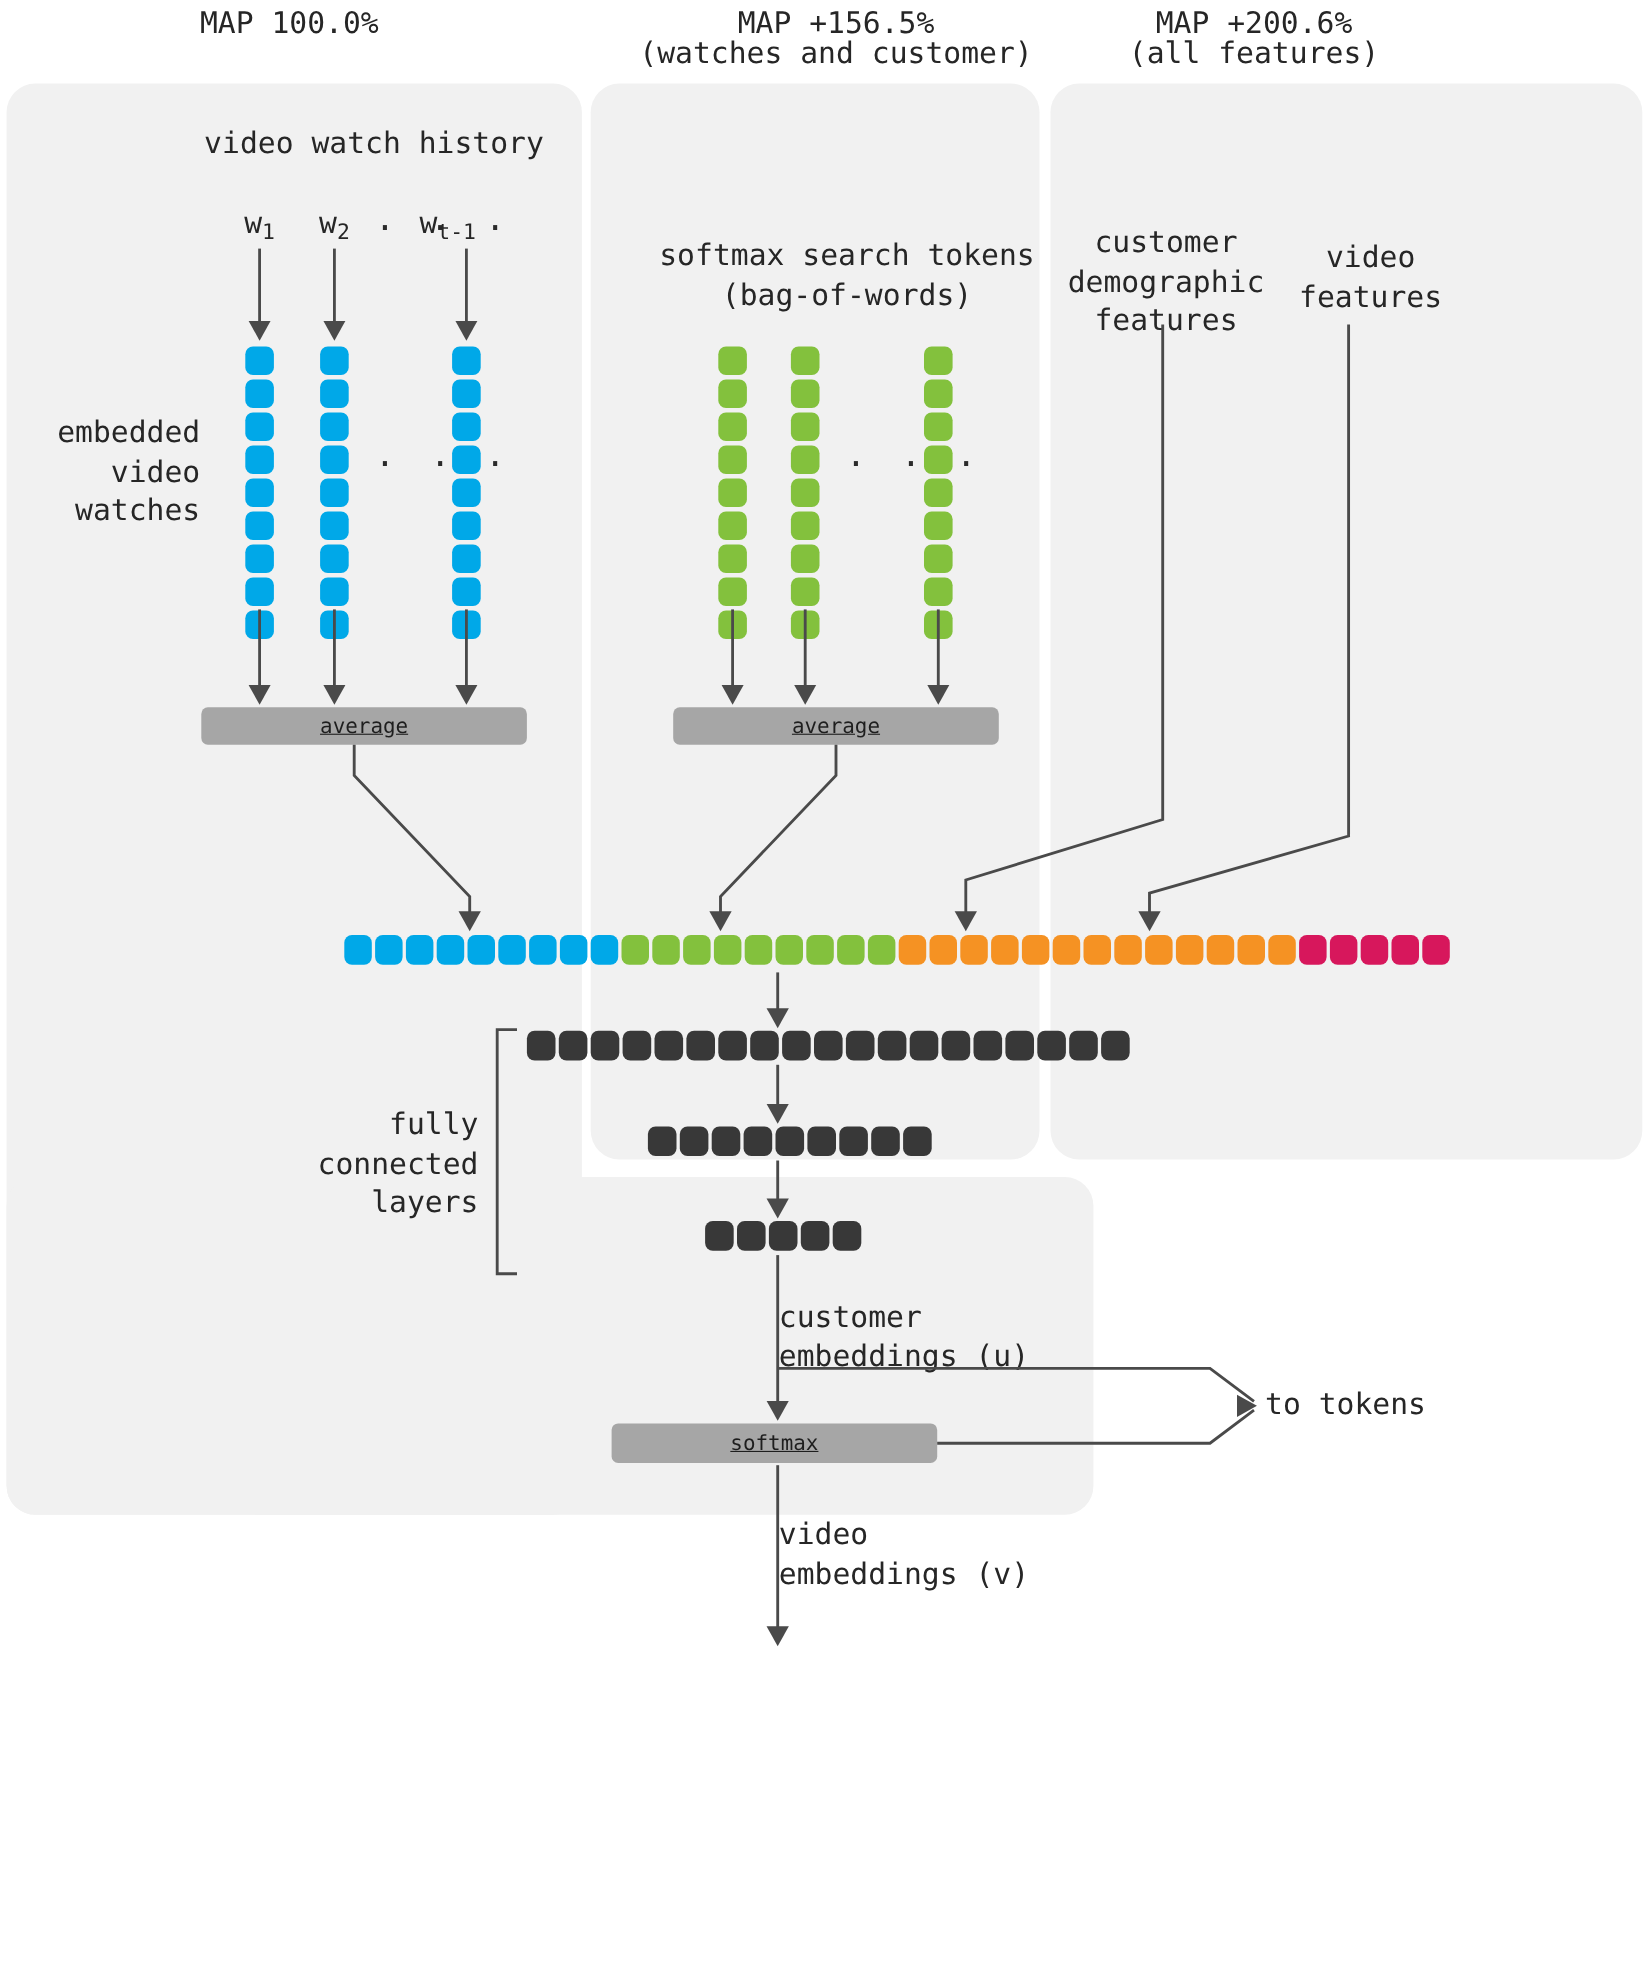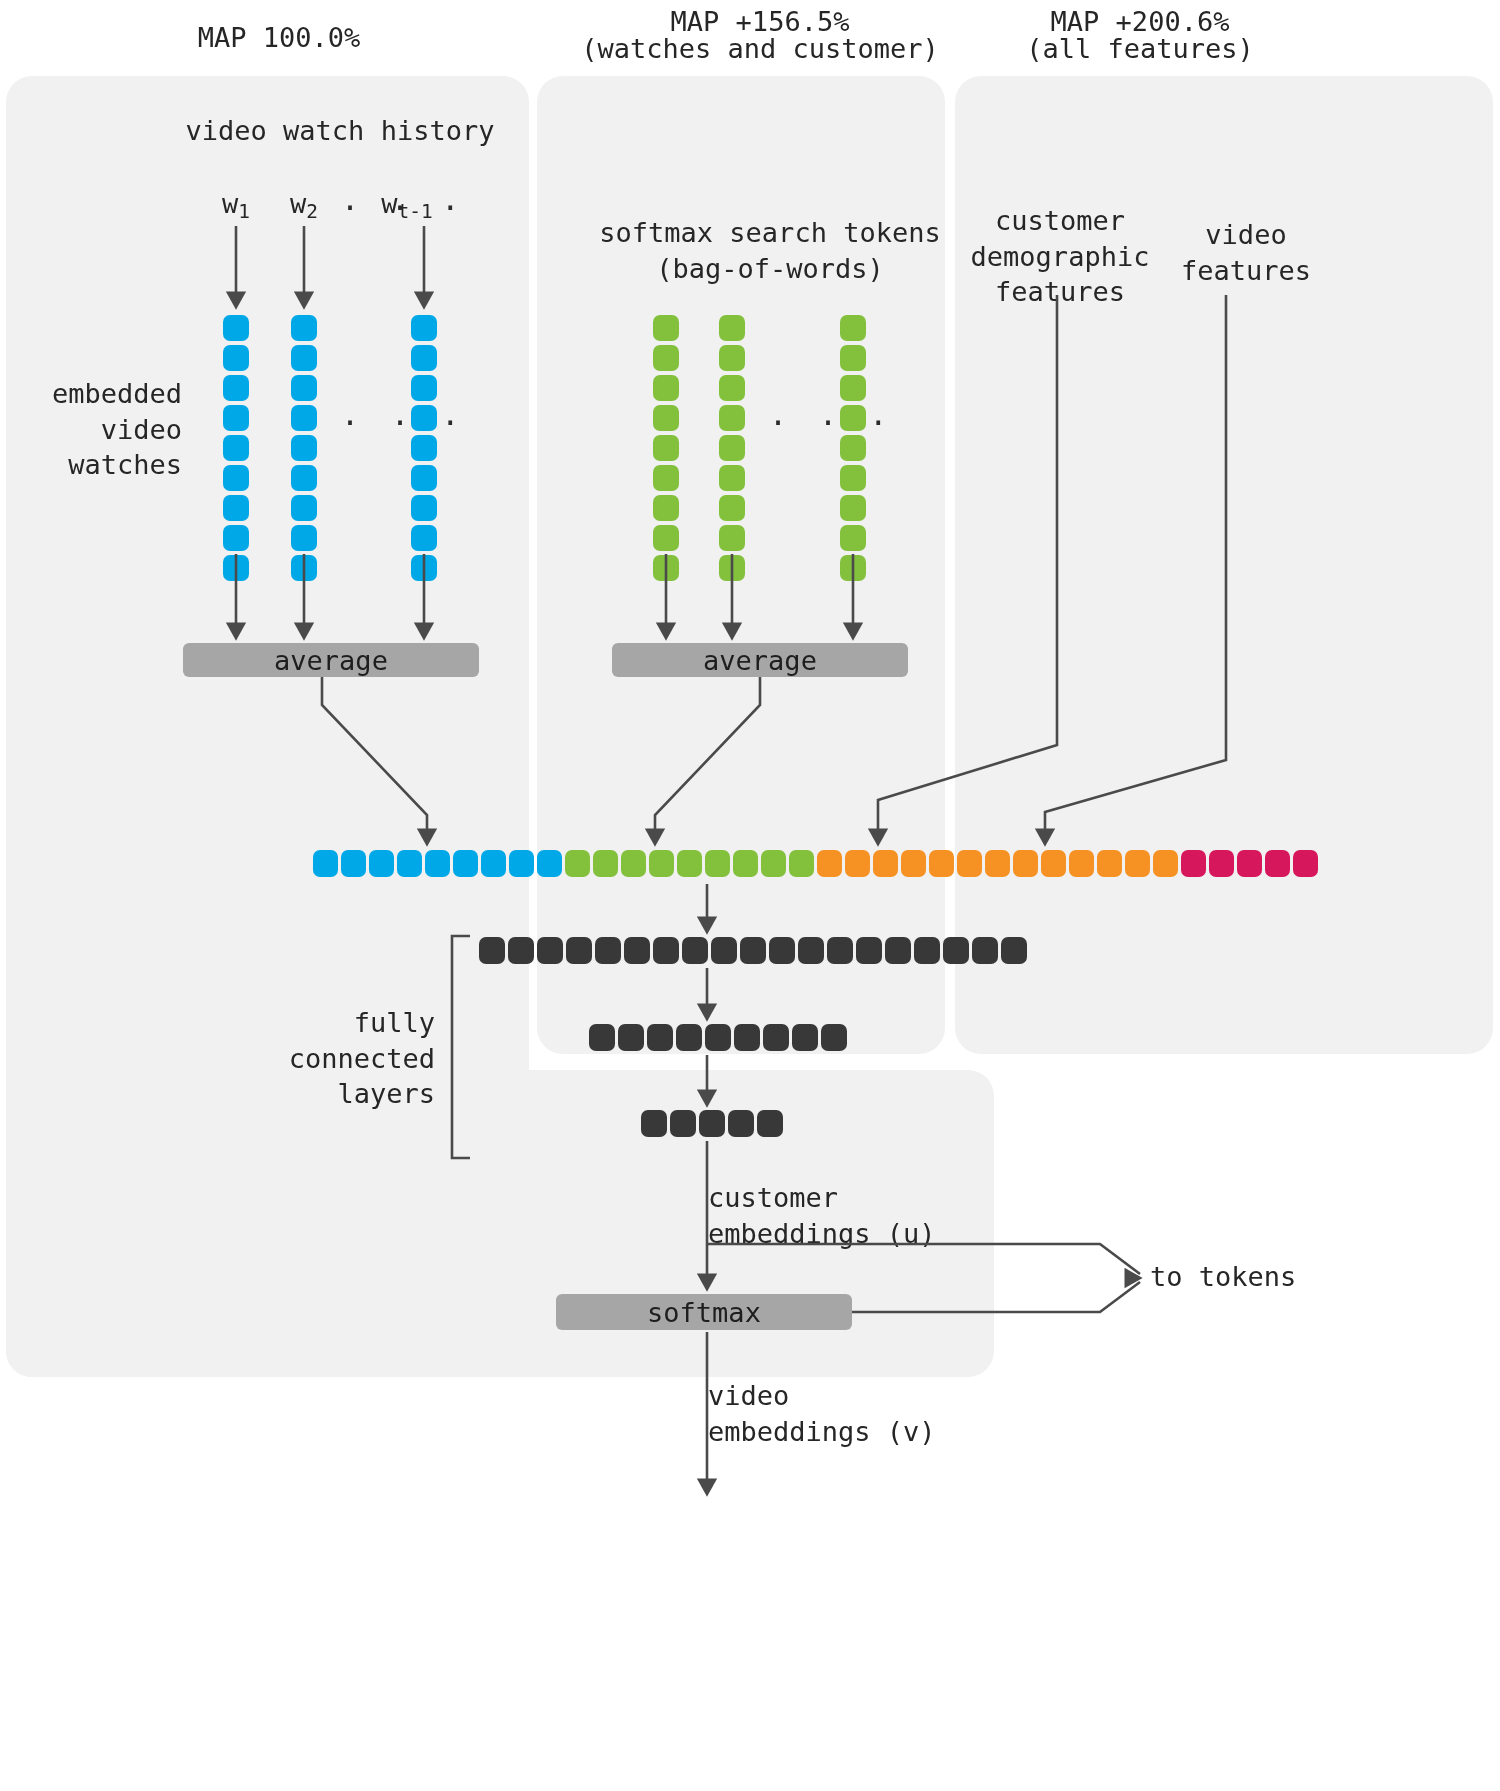--- a/index.html
+++ b/index.html
@@ -75,23 +75,24 @@
     color: #2b2b2b;
     white-space: pre;
   }
   .greybox {
     position: absolute;
     background: #a6a6a6;
     border-radius: 6px;
     display: flex;
     align-items: center;
     justify-content: center;
-    font-size: 27px;
+    font-size: 19px;
     color: #1e1e1e;
     font-family: "DejaVu Sans Mono", "Liberation Mono", monospace;
+    text-decoration: underline;
   }
   svg.lines {
     position: absolute;
     left: 0; top: 0;
     width: 1500px;
     height: 1791px;
     pointer-events: none;
     overflow: visible;
   }
   .sub { font-size: 0.72em; vertical-align: -0.28em; }
@@ -99,21 +100,21 @@
 </head>
 <body style="background: rgb(255, 255, 255);">
 
 <div id="stage">
 
   <div class="panel" style="left: 6px; top: 76px; width: 523px; height: 1301px; background: rgb(241, 241, 241);"></div>
   <div class="panel" style="left: 537px; top: 76px; width: 408px; height: 978px; background: rgb(241, 241, 241);"></div>
   <div class="panel" style="left: 955px; top: 76px; width: 538px; height: 978px; background: rgb(241, 241, 241);"></div>
   <div class="panel" style="left: 6px; top: 1070px; width: 988px; height: 307px; background: rgb(241, 241, 241);"></div>
 
-  <div class="txt hdr ctr" style="left:99px; top:4px; width:360px;margin-top:16px;">MAP 100.0%</div>
+  <div class="txt hdr ctr" style="left:83px; top:4px; width:360px;">MAP 100.0%</div>
 
   <div class="txt hdr ctr" style="left:580px; top:4px; width:360px;">MAP +156.5%</div>
   <div class="txt hdr ctr" style="left:580px; top:31px; width:360px;">(watches and customer)</div>
 
   <div class="txt hdr ctr" style="left:960px; top:4px; width:360px;">MAP +200.6%</div>
   <div class="txt lbl ctr" style="left:140px; top:113px; width:400px;">video watch history</div>
 
   <div class="txt hdr ctr" style="left:960px; top:31px; width:360px;">(all features)</div>
 
   <div class="txt lbl rgt" style="left:20px; top:376px; width:162px;"><span style="white-space:pre-line;">embedded

